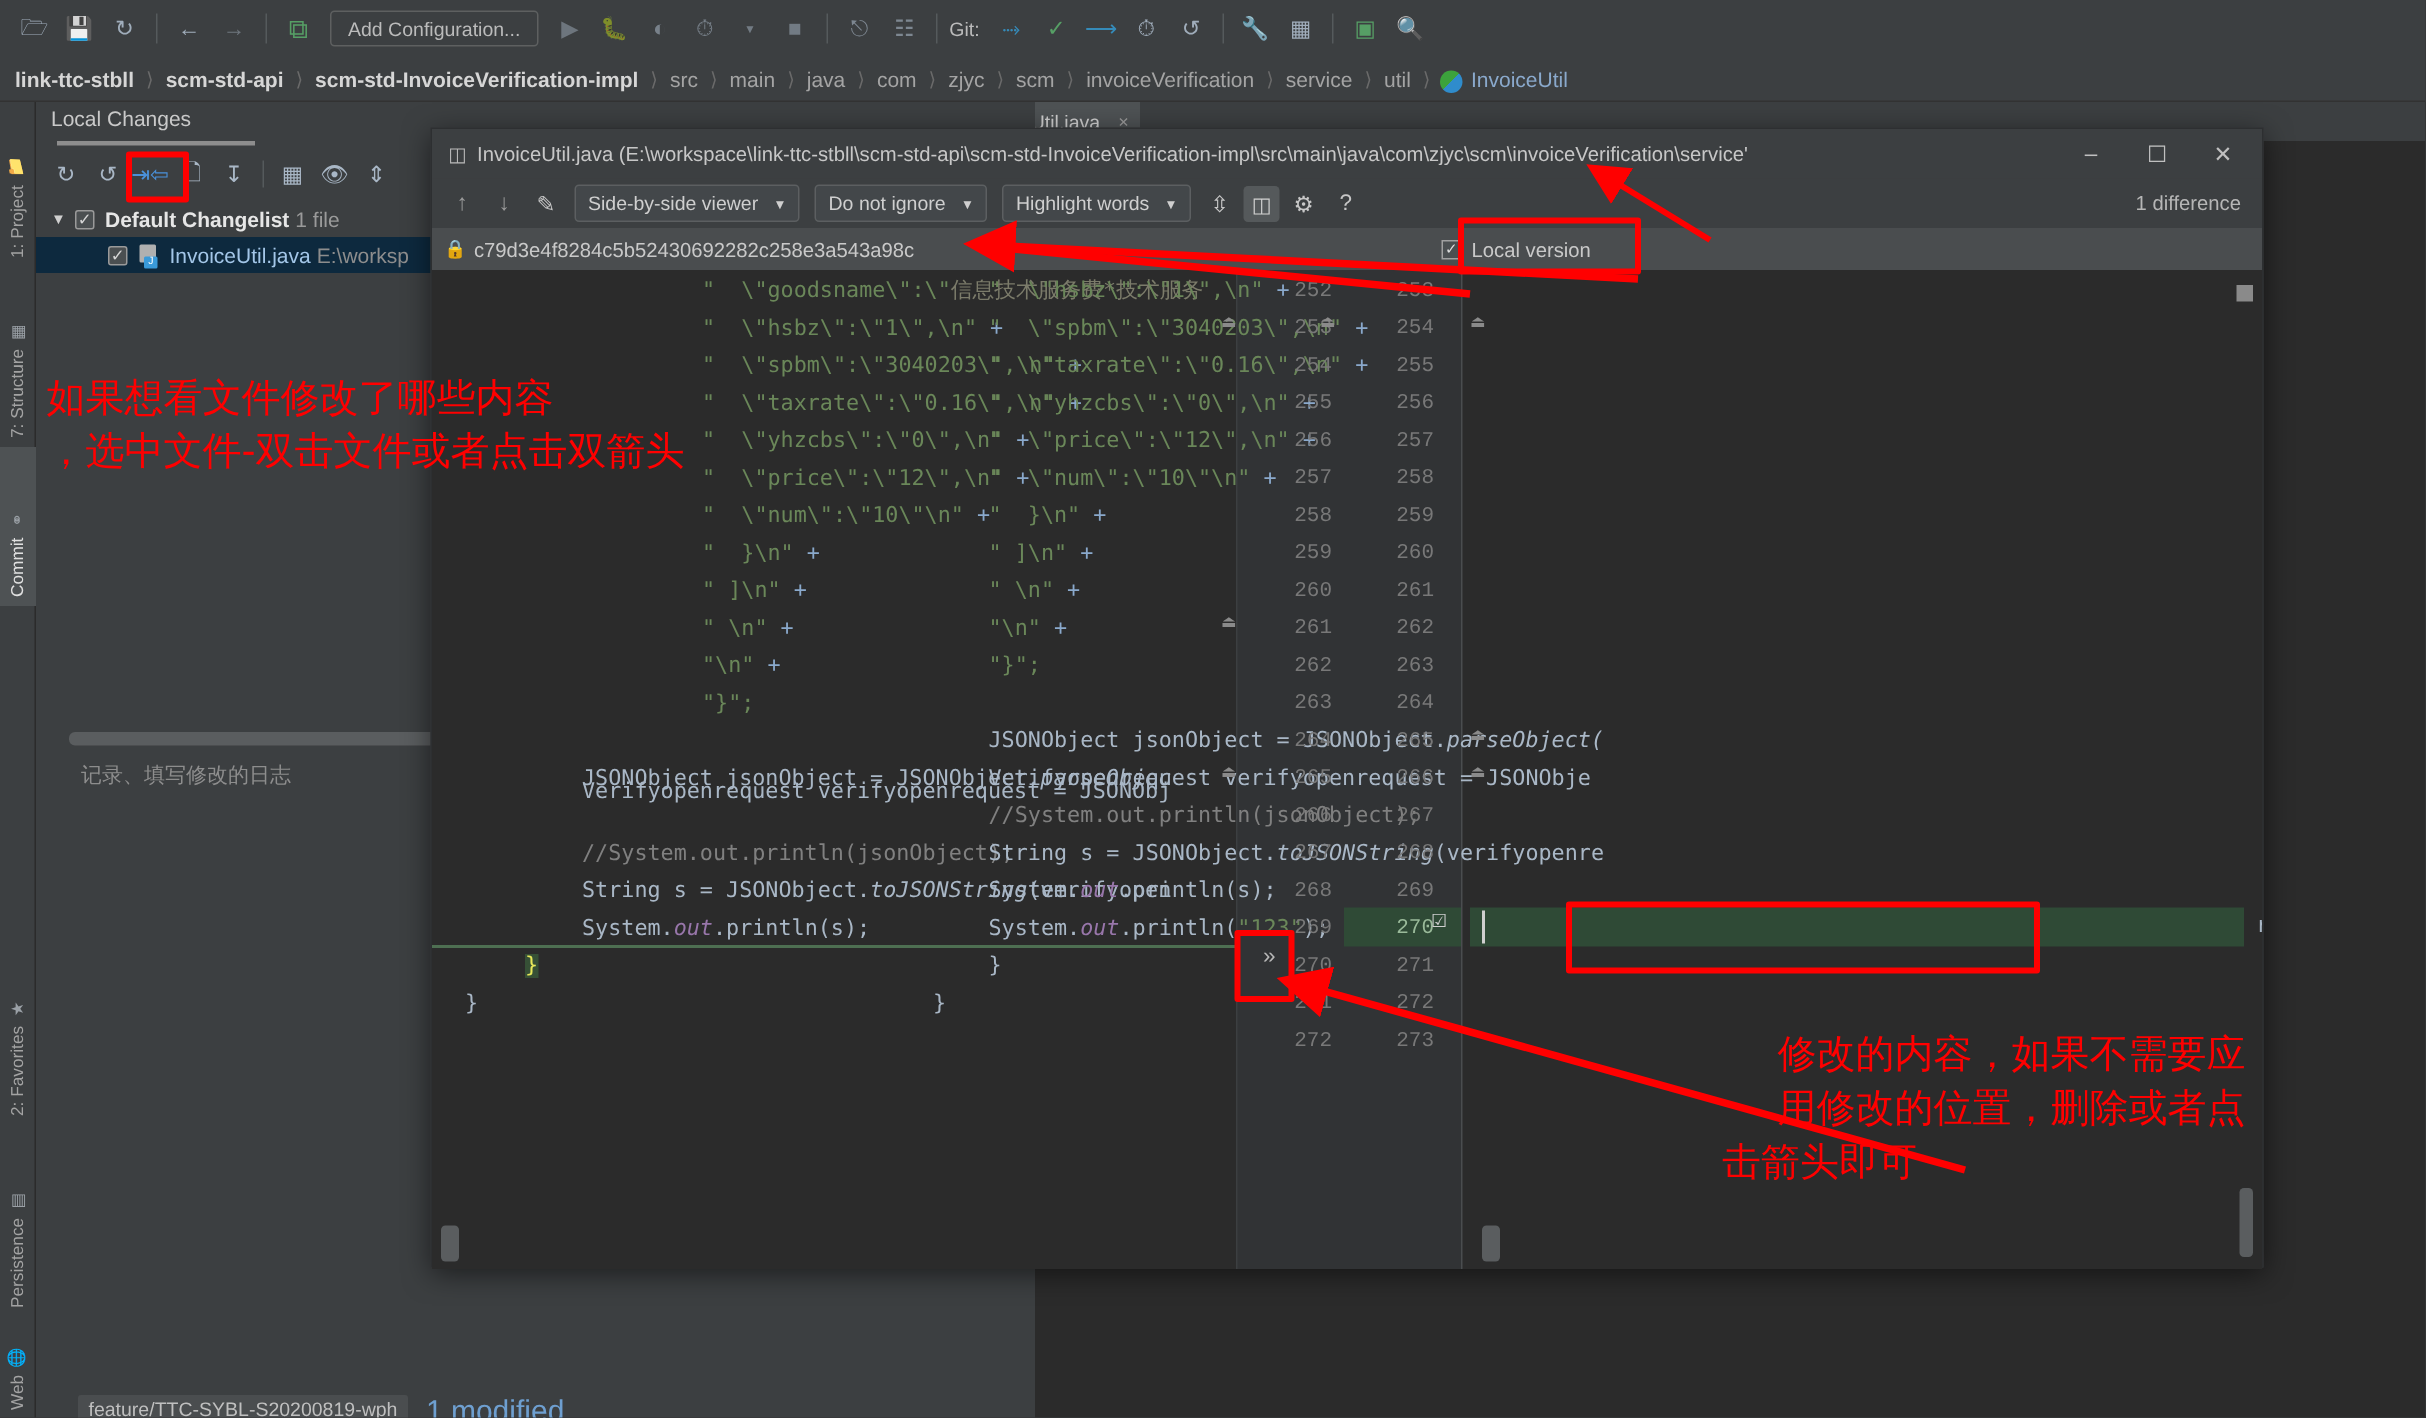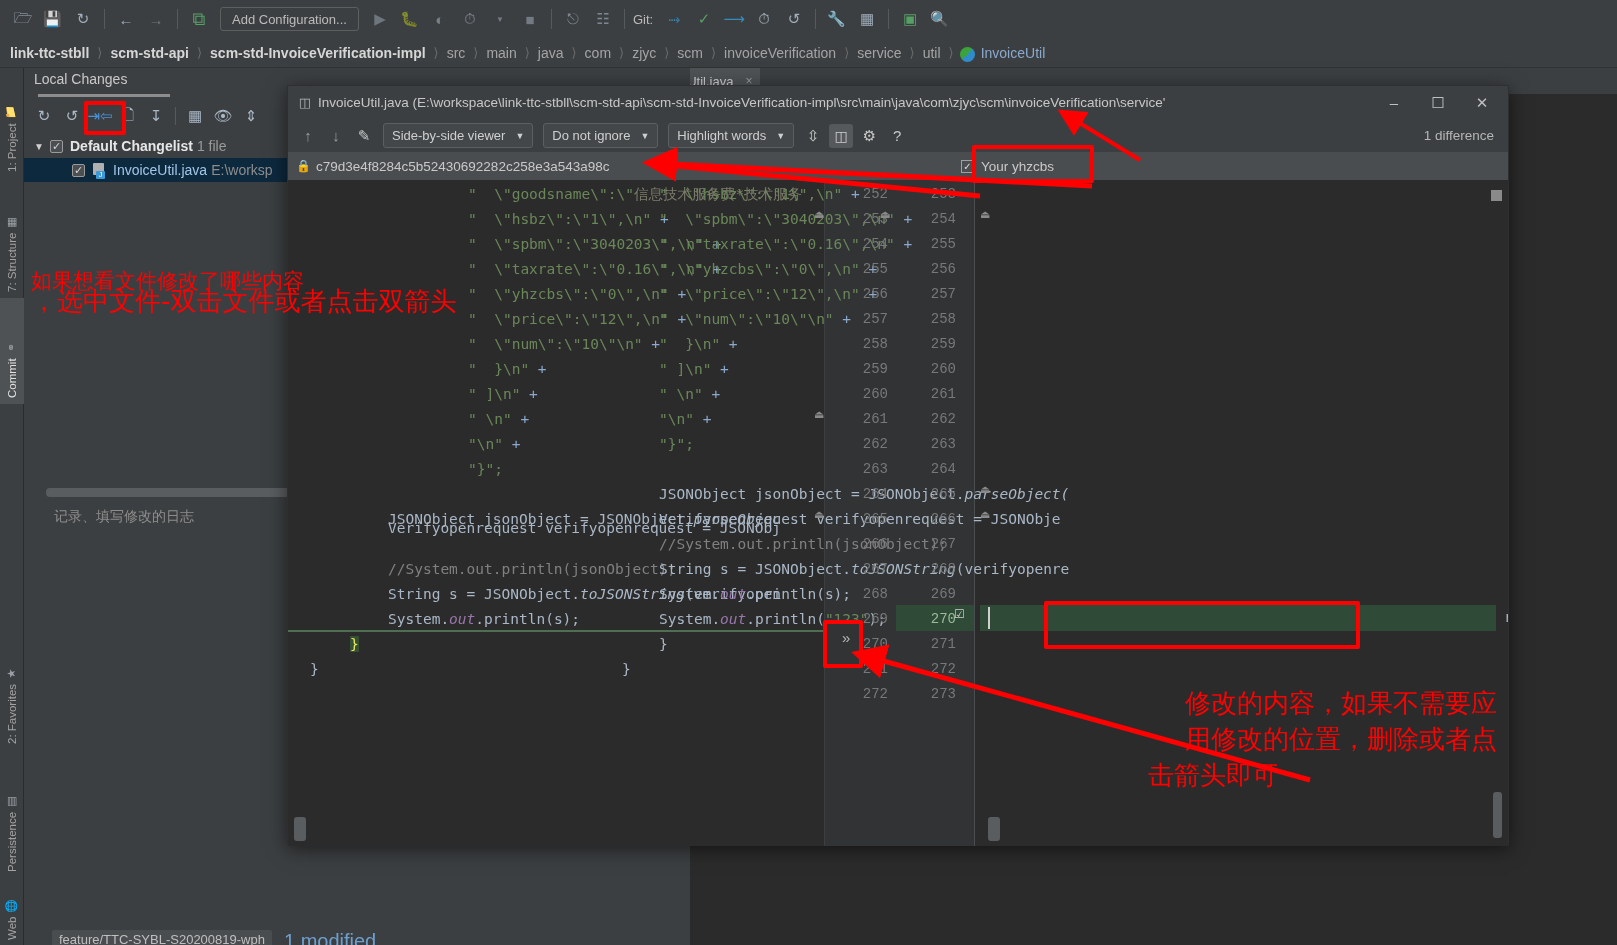--- a/index.html
+++ b/index.html
@@ -375,21 +375,21 @@
       <div class="dt-ico accent">⚙</div>
       <div class="dt-ico accent">?</div>
       <div class="diff-count">1 difference</div>
     </div>
 
     <div class="dlg-subbar">
       <span class="rev-lock">🔒</span>
       <span class="rev-hash">c79d3e4f8284c5b52430692282c258e3a543a98c</span>
       <span class="yourver">
         <span class="cbx2">✓</span>
-        <span class="yourver-lbl">Your yhzcbs</span>
+        <span class="yourver-lbl">Local version</span>
       </span>
     </div>
 
     <div class="diff-body">
 
       <div class="pane-left"></div>
       <div class="gutter gutter-a"></div>
       <div class="gutter gutter-b"></div>
       <div class="pane-right"></div>
       <div class="mid-div"></div>
@@ -527,19 +527,19 @@
 
     <line x1="1140" y1="160" x2="1078" y2="122" stroke="#ff0000" stroke-width="4" marker-end="url(#ah)"></line>
 
     <line x1="1092" y1="186" x2="672" y2="164" stroke="#ff0000" stroke-width="5" marker-end="url(#ah)"></line>
 
     <line x1="980" y1="196" x2="676" y2="166" stroke="#ff0000" stroke-width="5"></line>
 
     <line x1="1310" y1="780" x2="880" y2="660" stroke="#ff0000" stroke-width="5" marker-end="url(#ah)"></line>
   </svg>
 
-  <div class="ann" style="left:31px;top:264px;font-size:21px">如果想看文件修改了哪些内容</div>
+  <div class="ann" style="left:31px;top:249px;font-size:26px">如果想看文件修改了哪些内容</div>
   <div class="ann" style="left:31px;top:284px;font-size:26px">，选中文件-双击文件或者点击双箭头</div>
   <div class="ann" style="left:1185px;top:686px;font-size:26px">修改的内容，如果不需要应</div>
   <div class="ann" style="left:1185px;top:722px;font-size:26px">用修改的位置，删除或者点</div>
   <div class="ann" style="left:1148px;top:758px;font-size:26px">击箭头即可</div>
 
 </div>
 
 </body></html>

